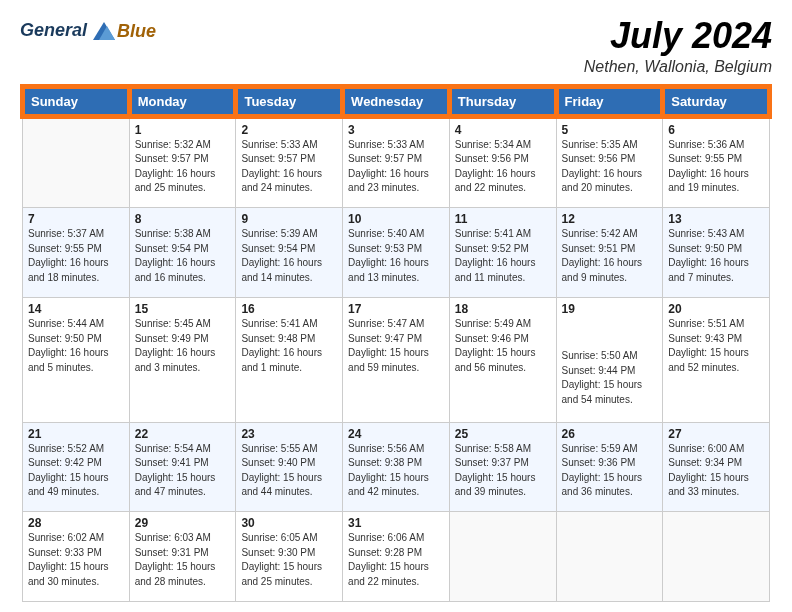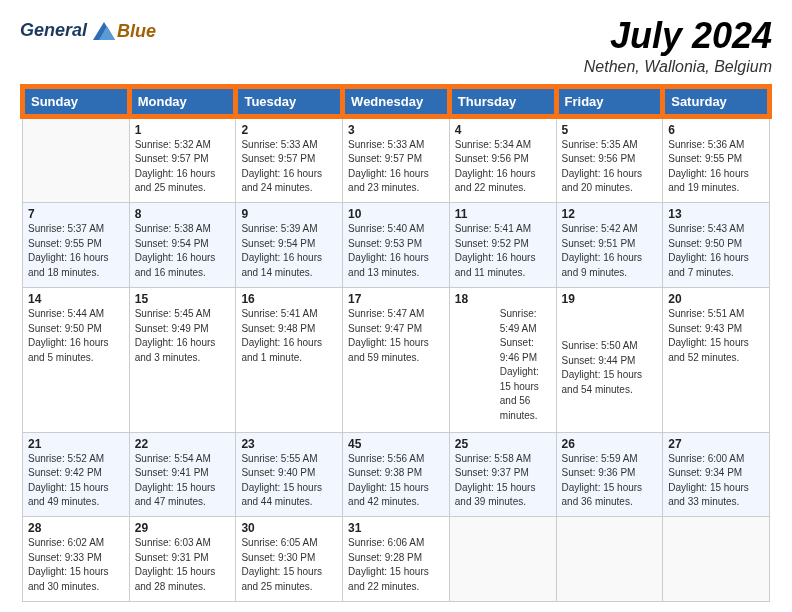--- a/index.html
+++ b/index.html
@@ -249,21 +249,21 @@
           </td>
           <td>
             <span class="day-num">17</span>
             <div class="day-info" style="white-space: pre-line;">Sunrise: 5:47 AM
 Sunset: 9:47 PM
 Daylight: 15 hours
 and 59 minutes.</div>
           </td>
           <td>
             <span class="day-num">18</span>
-            <div class="day-info" style="white-space: pre-line; margin-left: 45px;">Sunrise: 5:49 AM
+            <div class="day-info" style="white-space: pre-line;">Sunrise: 5:49 AM
 Sunset: 9:46 PM
 Daylight: 15 hours
 and 56 minutes.</div>
           </td>
           <td>
             <span class="day-num">19</span>
             <div class="day-info" style="white-space: pre-line; margin-top: 33px;">Sunrise: 5:50 AM
 Sunset: 9:44 PM
 Daylight: 15 hours
 and 54 minutes.</div>
@@ -292,21 +292,21 @@
 and 47 minutes.</div>
           </td>
           <td>
             <span class="day-num">23</span>
             <div class="day-info" style="white-space: pre-line;">Sunrise: 5:55 AM
 Sunset: 9:40 PM
 Daylight: 15 hours
 and 44 minutes.</div>
           </td>
           <td>
-            <span class="day-num">45</span>
+            <span class="day-num">24</span>
             <div class="day-info" style="white-space: pre-line;">Sunrise: 5:56 AM
 Sunset: 9:38 PM
 Daylight: 15 hours
 and 42 minutes.</div>
           </td>
           <td>
             <span class="day-num">25</span>
             <div class="day-info" style="white-space: pre-line;">Sunrise: 5:58 AM
 Sunset: 9:37 PM
 Daylight: 15 hours

